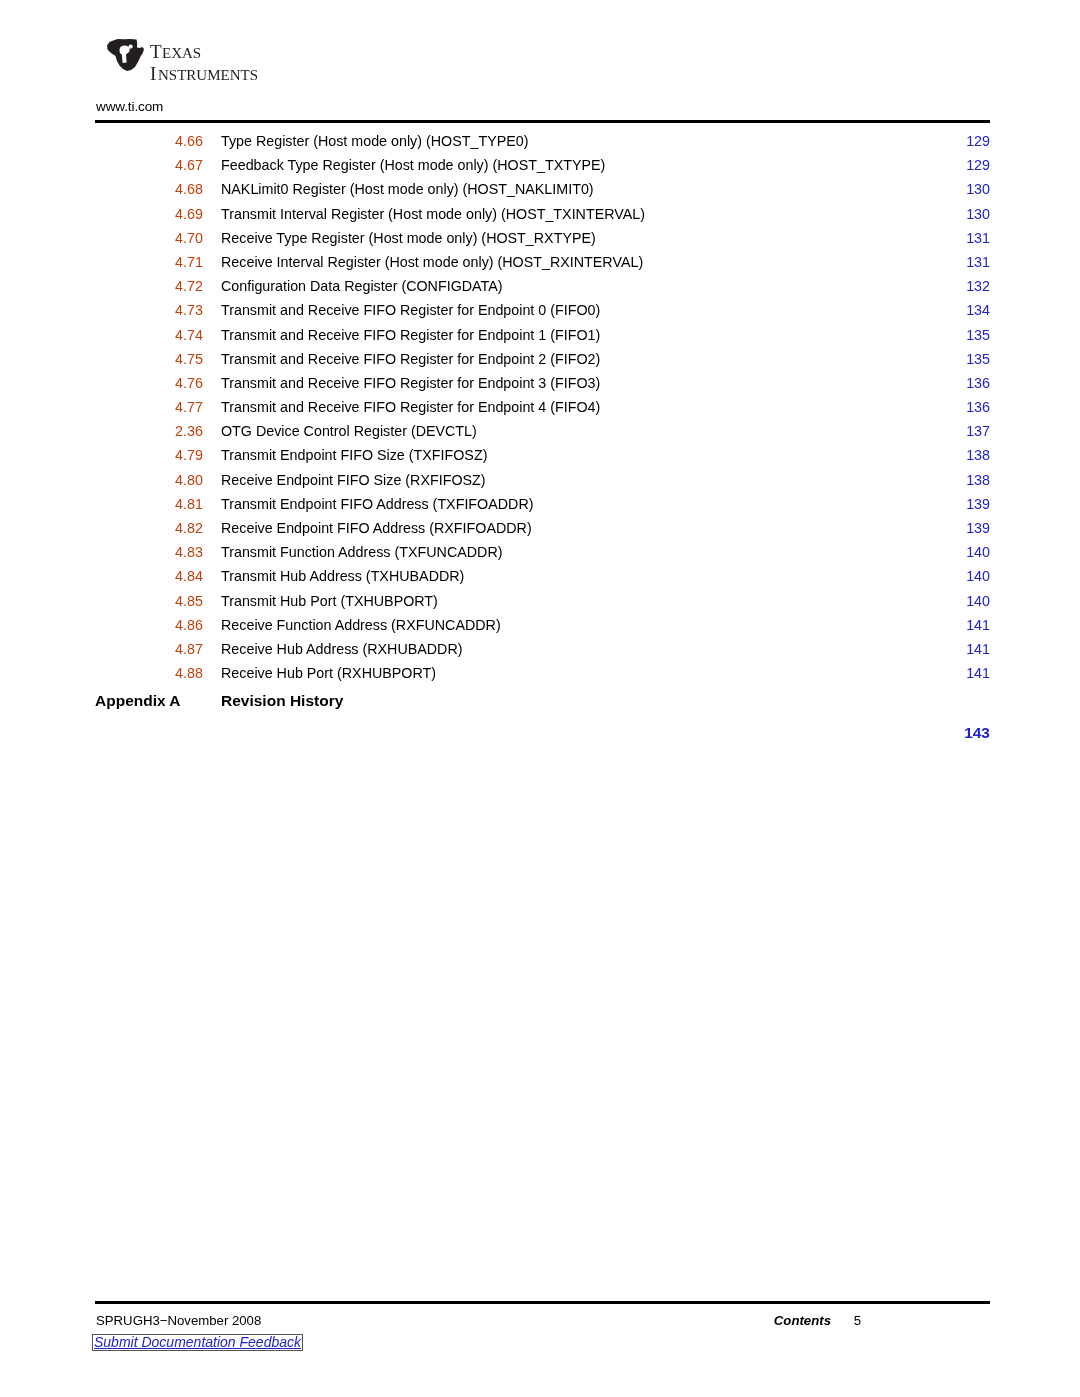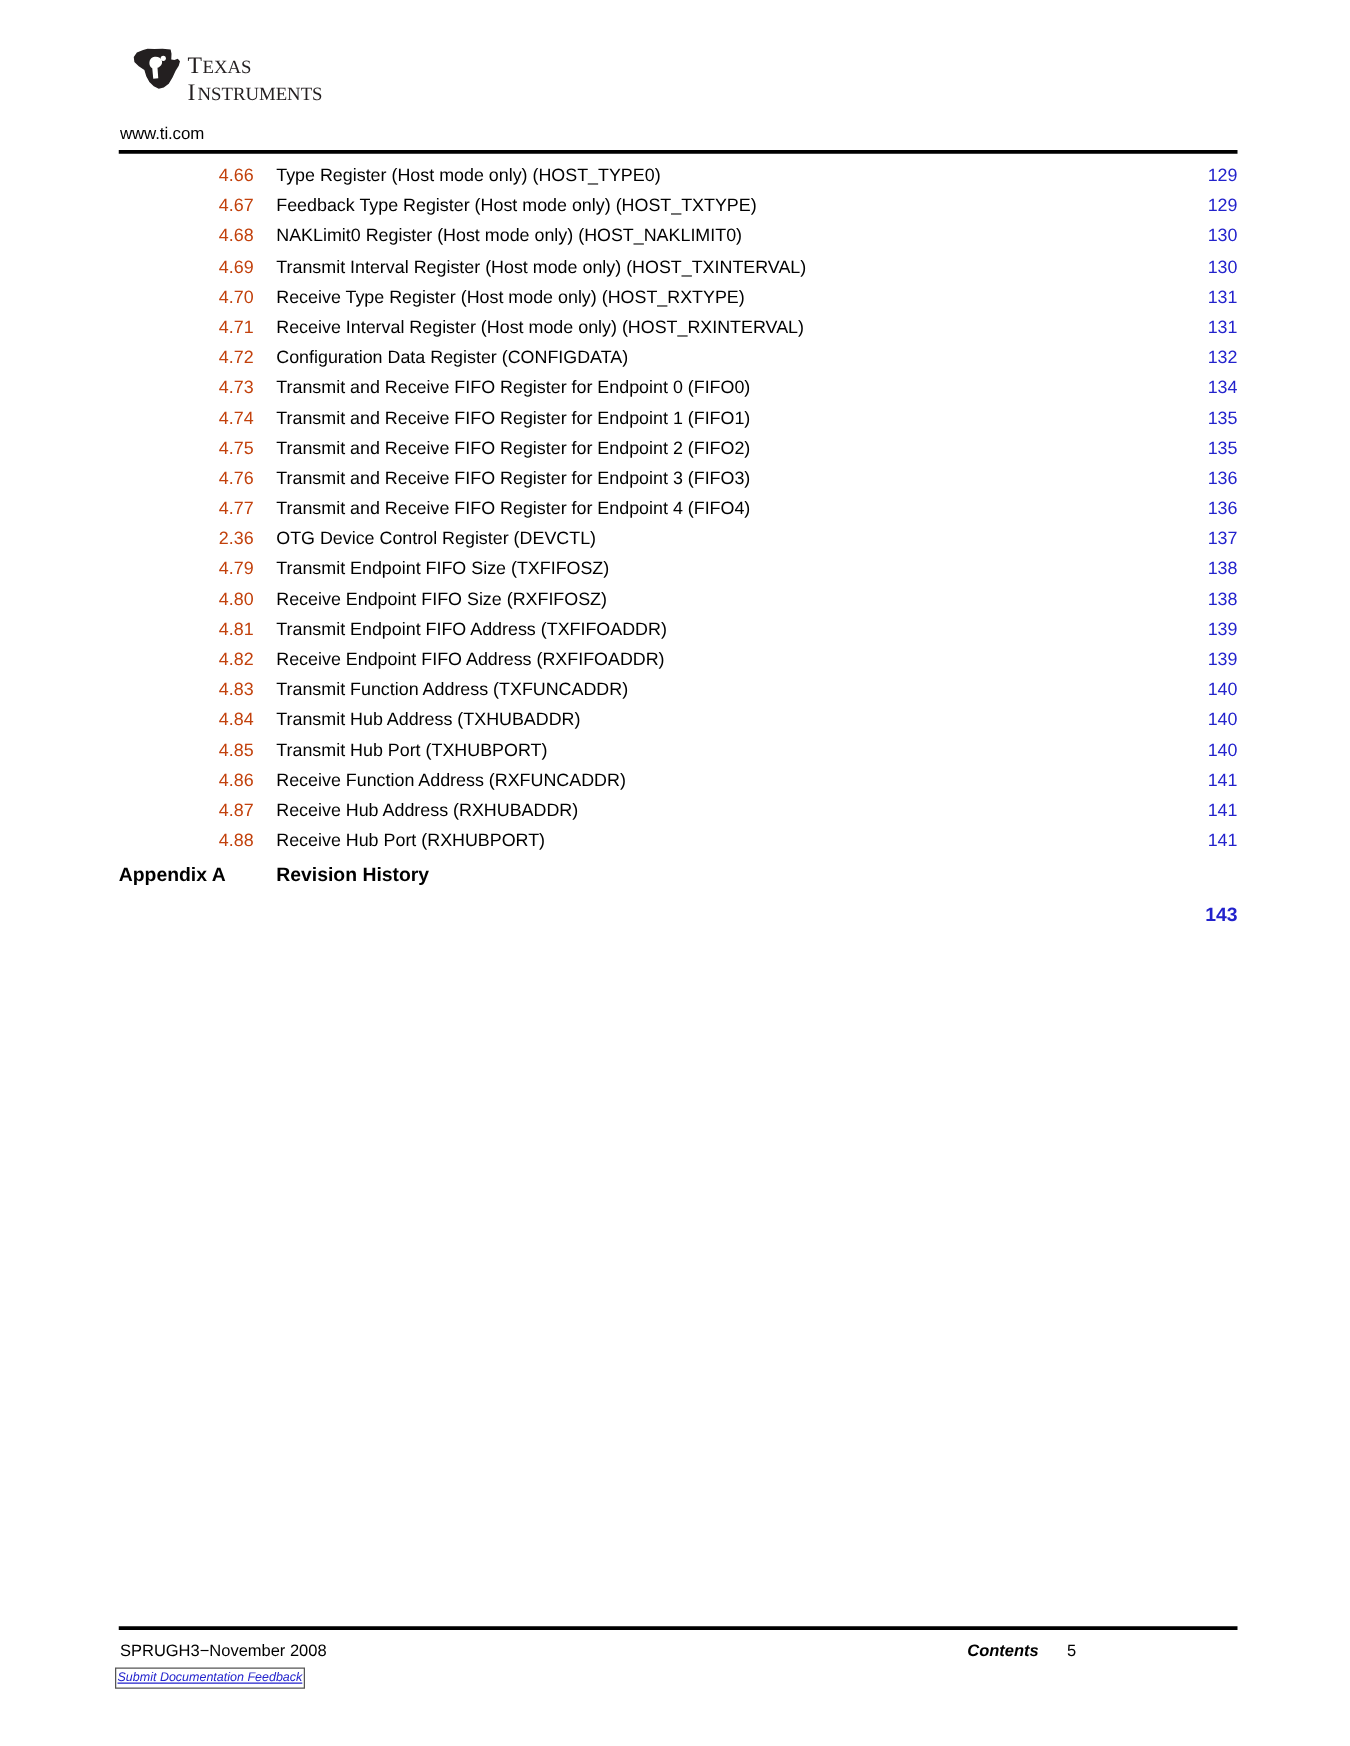--- a/index.html
+++ b/index.html
@@ -170,21 +170,21 @@
     top: 36px;
     font-size: 13.2px;
     color: #000;
   }
   .footer-feedback {
     position: absolute;
     left: 92px;
     top: 57px;
     border: 1px solid #555;
     padding: 0 1px;
-    font-size: 10px;
+    font-size: 14px;
     font-style: italic;
     color: #2222cc;
     text-decoration: underline;
     line-height: 15px;
     background: #fff;
   }
   .footer-contents {
     position: absolute;
     right: 108px;
     top: 36px;

